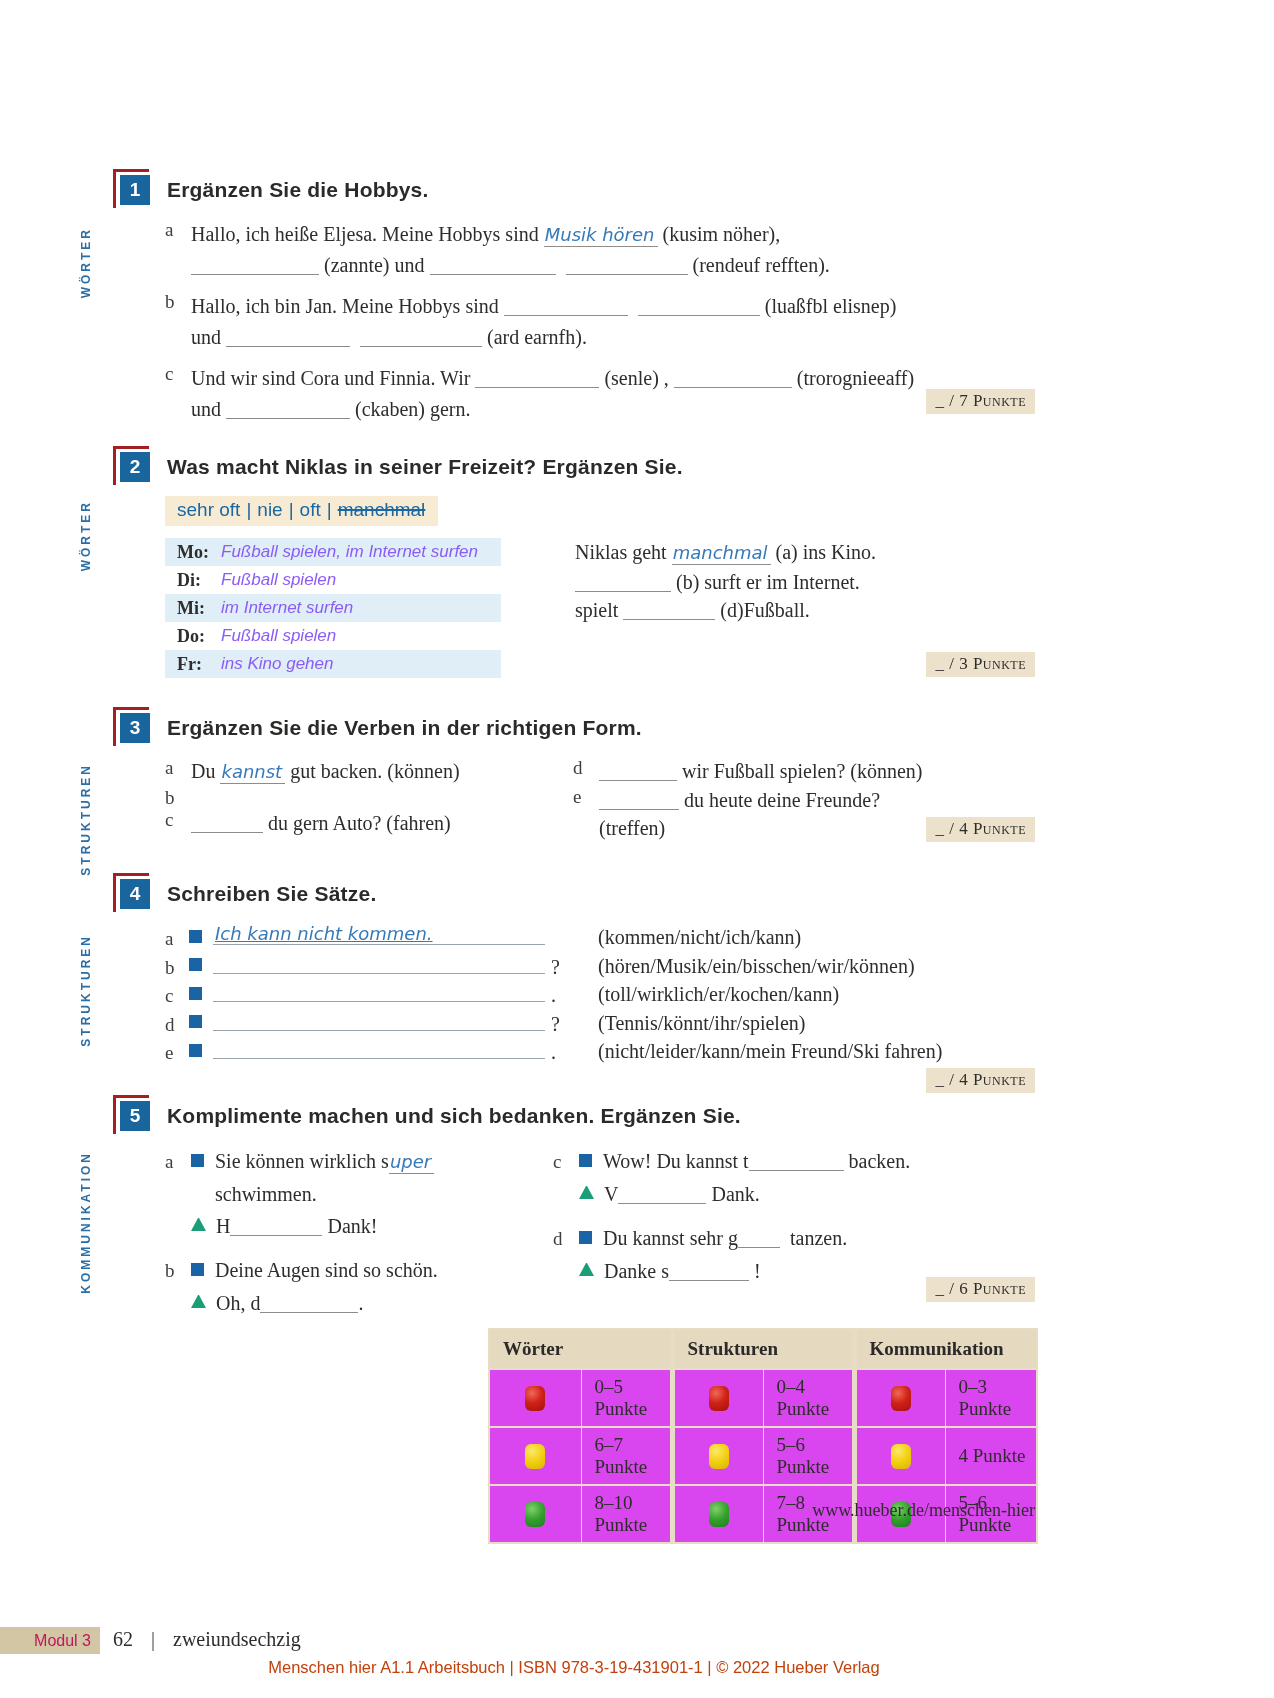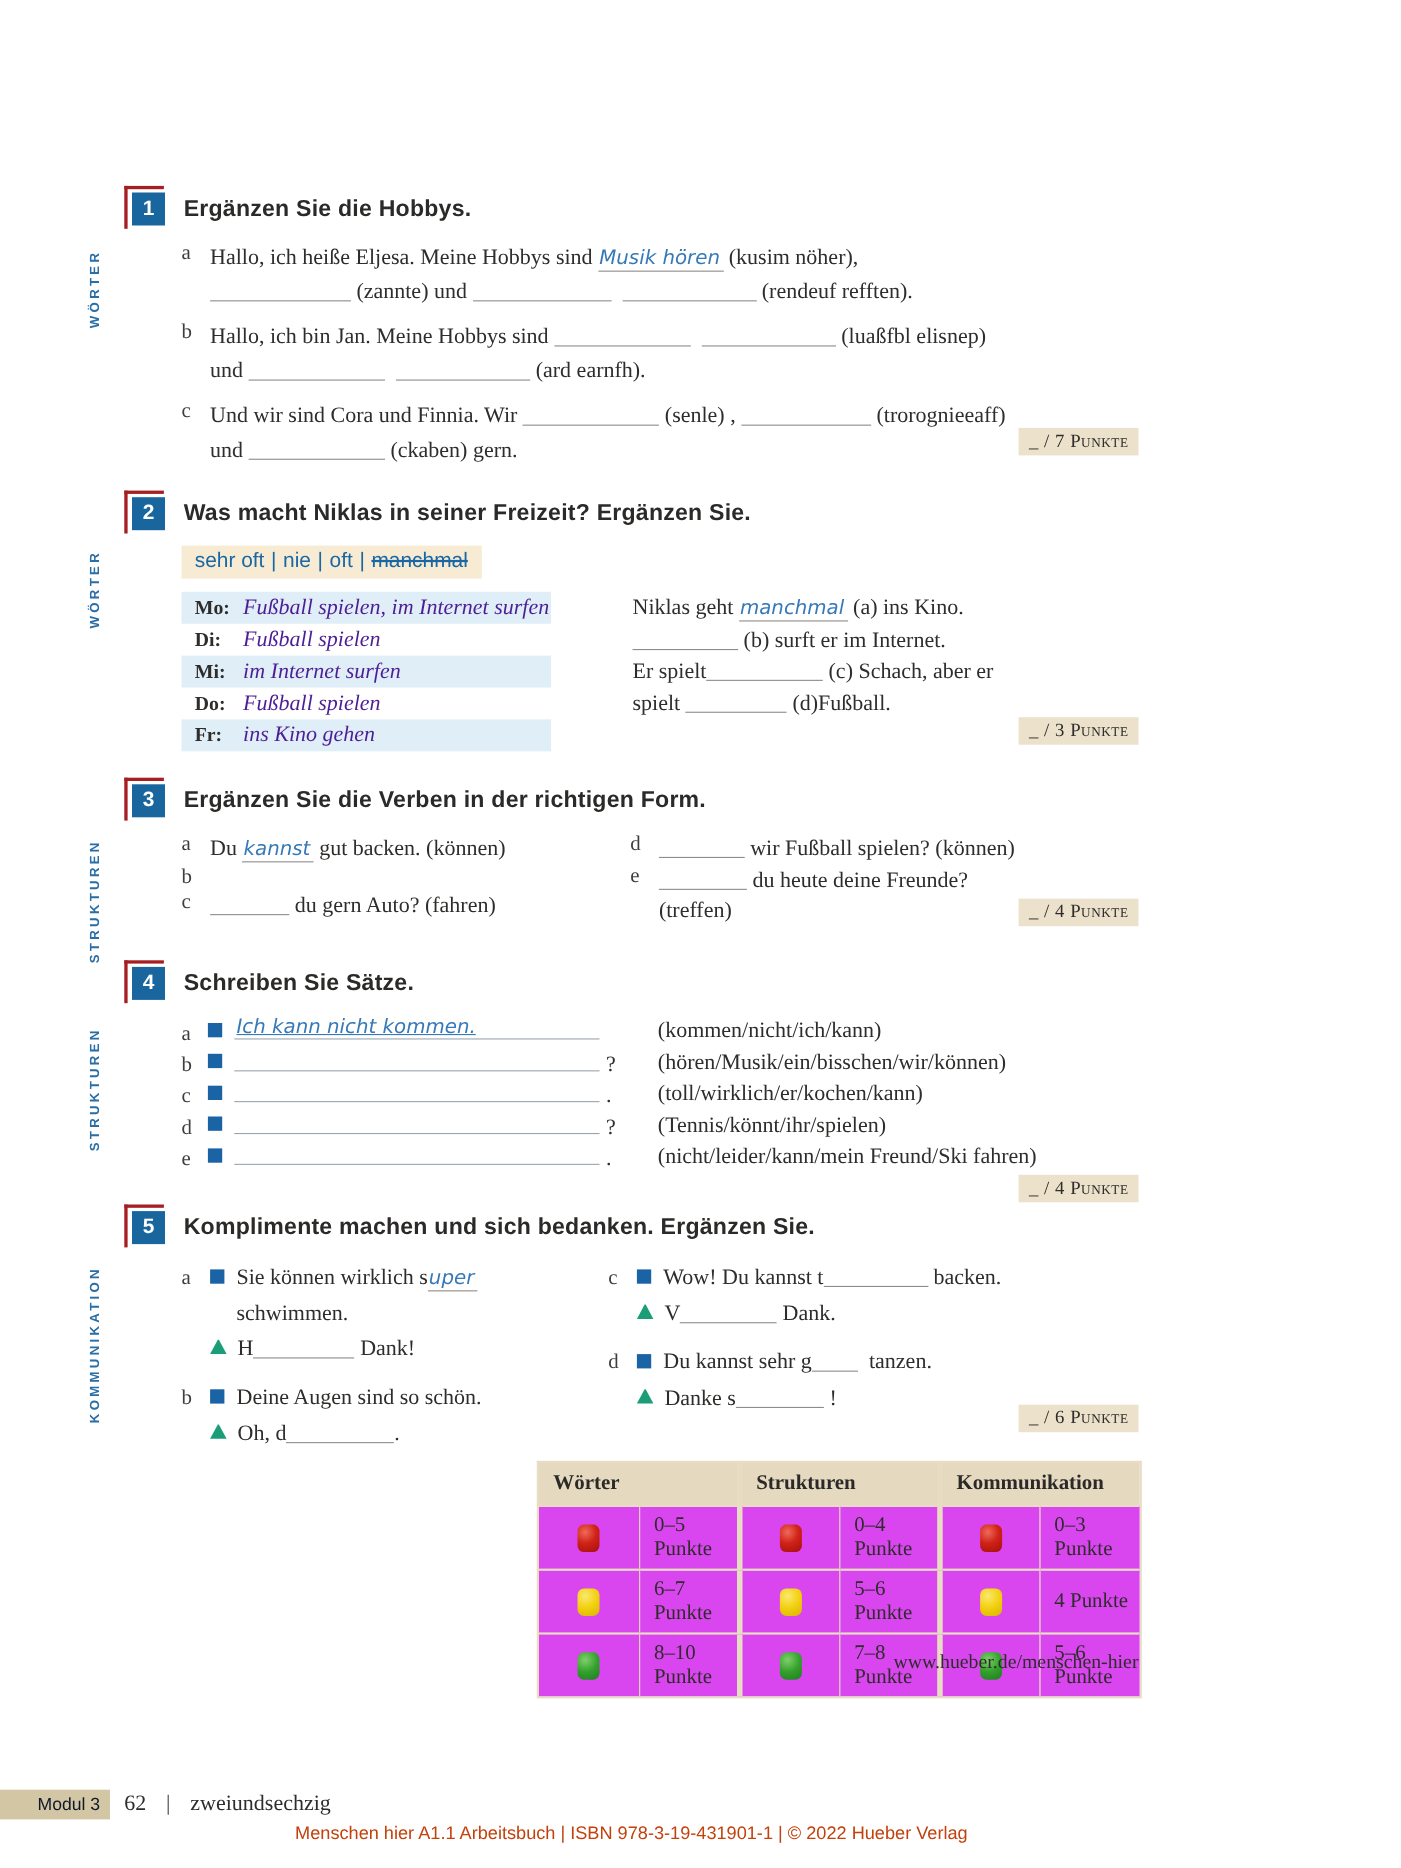--- a/index.html
+++ b/index.html
@@ -33,21 +33,21 @@
 
   
   .wordbank { display:inline-block; margin-left:52px; margin-top:0px; background:#f7ecd3; padding:3px 13px 5px 12px; font-family:"Liberation Sans", sans-serif; font-size:19px; color:#1b67a3; }
   .wordbank .strike { text-decoration:line-through; text-decoration-thickness:2px; }
   .wb-sep { padding:0 6px; }
   .ex2-cols { display:flex; margin-left:52px; margin-top:12px; }
   .sched { width:336px; flex:0 0 336px; }
   .sched-row { display:flex; align-items:center; padding:3px 0 3px 12px; min-height:28px; }
   .sched-row:nth-child(odd) { background:#dfeef7; }
   .sched-day { font-weight:bold; font-size:18px; width:44px; flex:0 0 44px; color:#2e2d2b; }
-  .sched-act { font-family:Liberation Serif, serif; font-style:italic; color:#4c1d95; font-size:20px; white-space:nowrap; }
+  .sched-act { font-family:Liberation Sans, sans-serif; font-style:italic; color:#8b5cf6; font-size:17px; white-space:nowrap; }
   .ex2-right { margin-left:74px; }
   .ex2-right .line { line-height:28.5px; }
 
   
   .ex3-cols { display:flex; margin-left:52px; }
   .ex3-left { width:408px; flex:0 0 408px; }
   .ex3-right { flex:1; }
   #ex3 .line { line-height:28.5px; }
   #ex3 .item-label { font-size:19px; }
   .indent26 { margin-left:26px; }
@@ -81,21 +81,21 @@
   .score td.dotcell { width:47px; text-align:center; border-right:1.5px solid #e8ddc4; }
   .score td.textcell { padding-left:13px; }
   .dot { display:inline-block; width:20px; height:25px; border-radius:6px; vertical-align:middle; }
   .dot-red { background:radial-gradient(circle at 35% 28%, #ef6a5a 0%, #d02318 45%, #a30f0c 100%); }
   .dot-yellow { background:radial-gradient(circle at 35% 28%, #fbe96d 0%, #f2cf0e 50%, #d8b406 100%); }
   .dot-green { background:radial-gradient(circle at 35% 28%, #7fd06a 0%, #33a02c 50%, #1f7c22 100%); }
 
   .url-line { position:absolute; right:239px; top:1500px; font-size:18px; color:#2e2d2b; }
 
   
-  .modul-badge { position:absolute; left:0; top:1627px; width:100px; height:27px; background:#d3c6a4; color:#0f172a; font-family:"Liberation Sans", sans-serif; font-size:16px; display:flex; align-items:center; justify-content:flex-end; padding-right:9px; }
+  .modul-badge { position:absolute; left:0; top:1627px; width:100px; height:27px; background:#d3c6a4; color:#be185d; font-family:"Liberation Sans", sans-serif; font-size:16px; display:flex; align-items:center; justify-content:flex-end; padding-right:9px; }
   .page-line { position:absolute; left:113px; top:1628px; font-size:20px; color:#2e2d2b; display:flex; align-items:baseline; }
   .page-num { margin-right:18px; }
   .page-sep { margin-right:18px; color:#444; }
   .imprint { position:absolute; left:113px; top:1658px; width:922px; text-align:center; font-family:"Liberation Sans", sans-serif; font-size:16.5px; color:#c2410c; }
 </style>
 </head>
 <body>
 
 <div class="page">
 
@@ -158,21 +158,20 @@
             <span class="sched-act">Fußball spielen</span>
           </div>
         <div class="sched-row">
             <span class="sched-day">Fr:</span>
             <span class="sched-act">ins Kino gehen</span>
           </div>
       </div>
       <div class="ex2-right">
         <div class="line"><span>Niklas geht</span> <span class="hw ul">manchmal</span> <span>(a) ins Kino.</span></div>
         <div class="line"><span class="bl" style="width:96px;"></span> <span>(b) surft er im Internet.</span></div>
-        <div class="line"><span>Er spielt</span><span class="bl" style="width:106px;"></span> <span>(c) Schach, aber er</span></div>
         <div class="line"><span>spielt</span> <span class="bl" style="width:92px;"></span> <span>(d)Fußball.</span></div>
       </div>
     </div>
     <span class="punkte" style="top:200px;">_ / 3 Punkte</span>
   </div>
 
   <div class="exercise" id="ex3" style="top:713px;">
     <span class="cat" style="top:50px;">STRUKTUREN</span>
     <div class="ex-head">
       <span class="ex-num">3</span>

